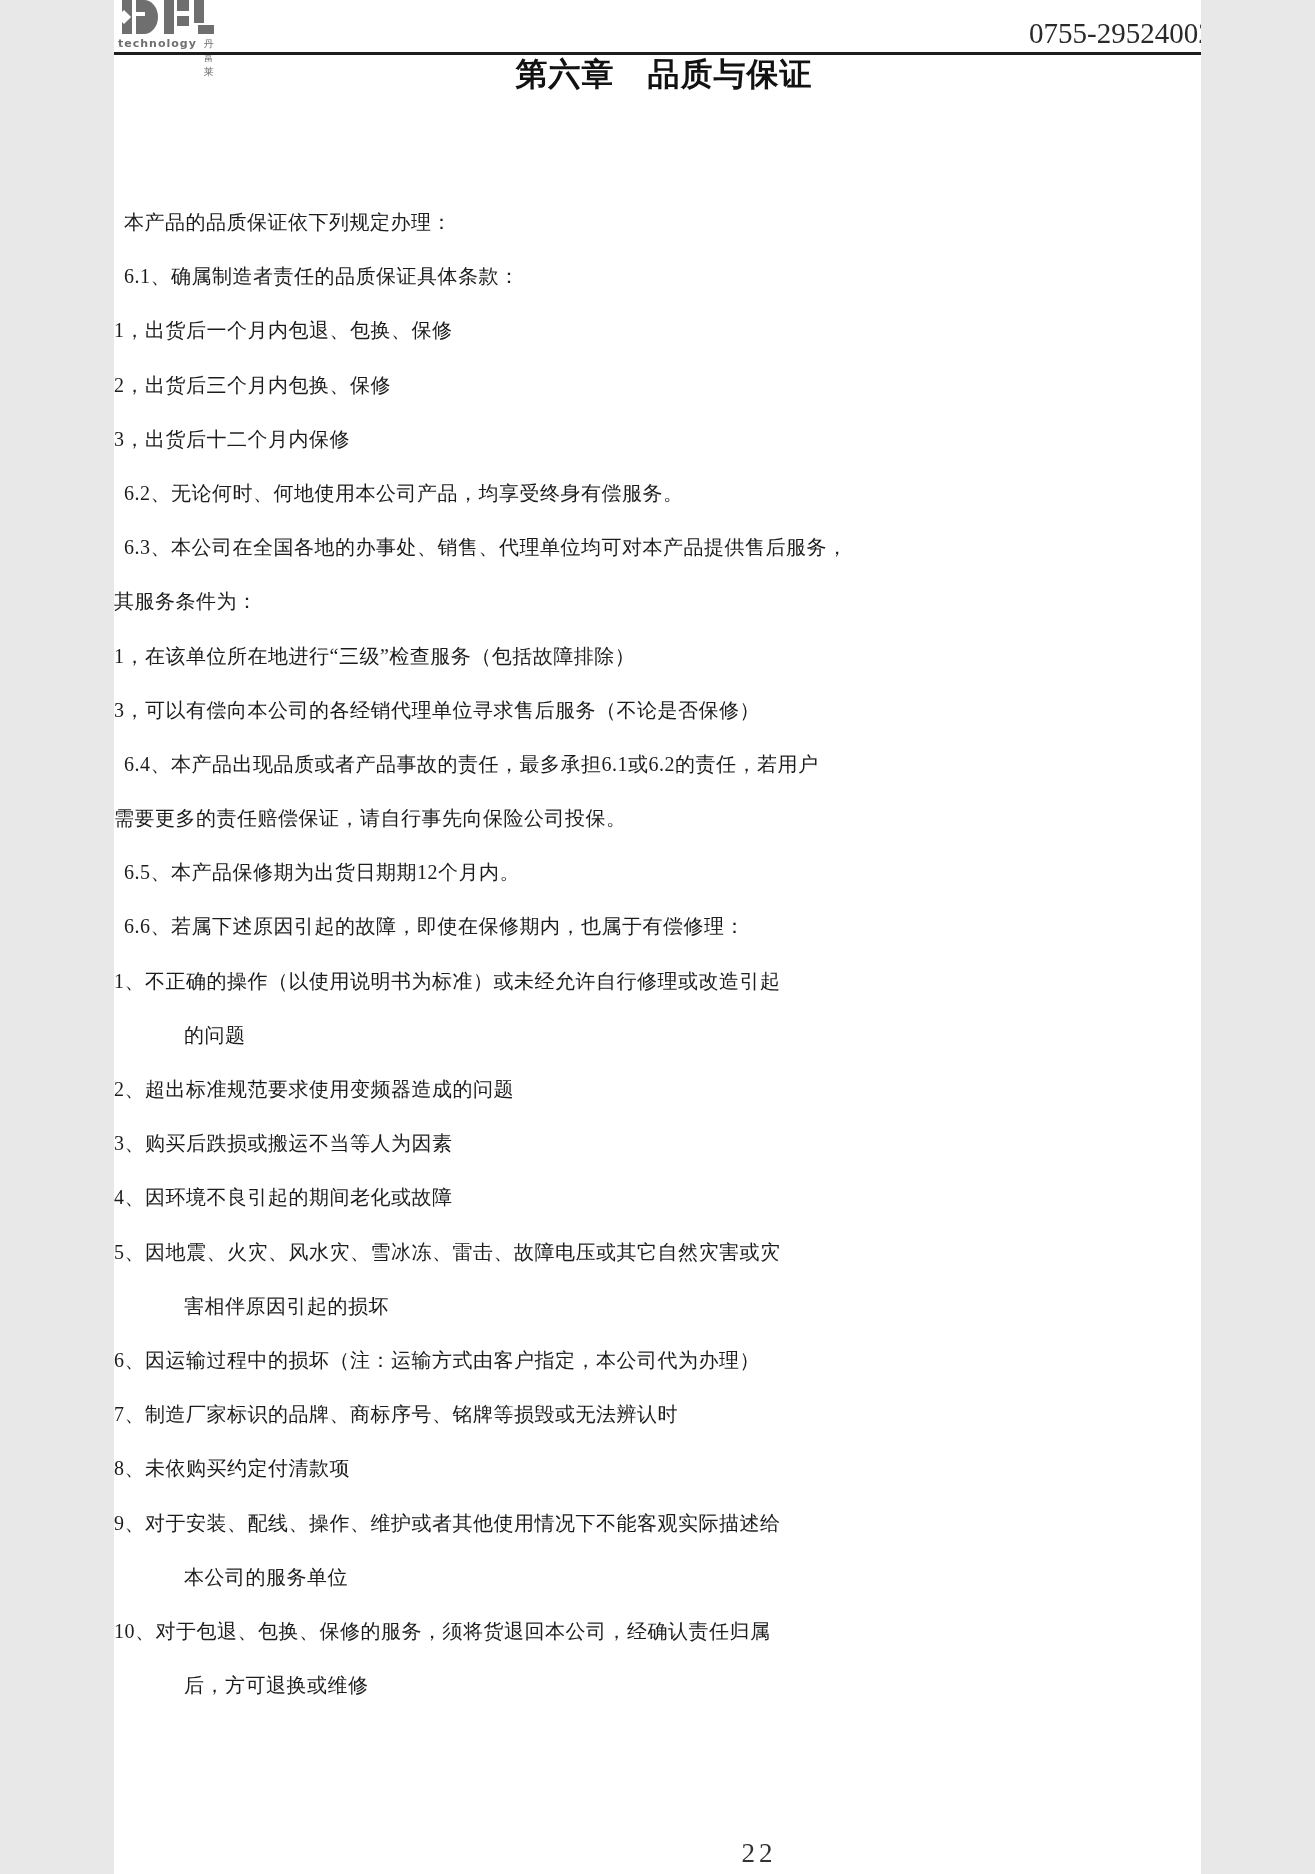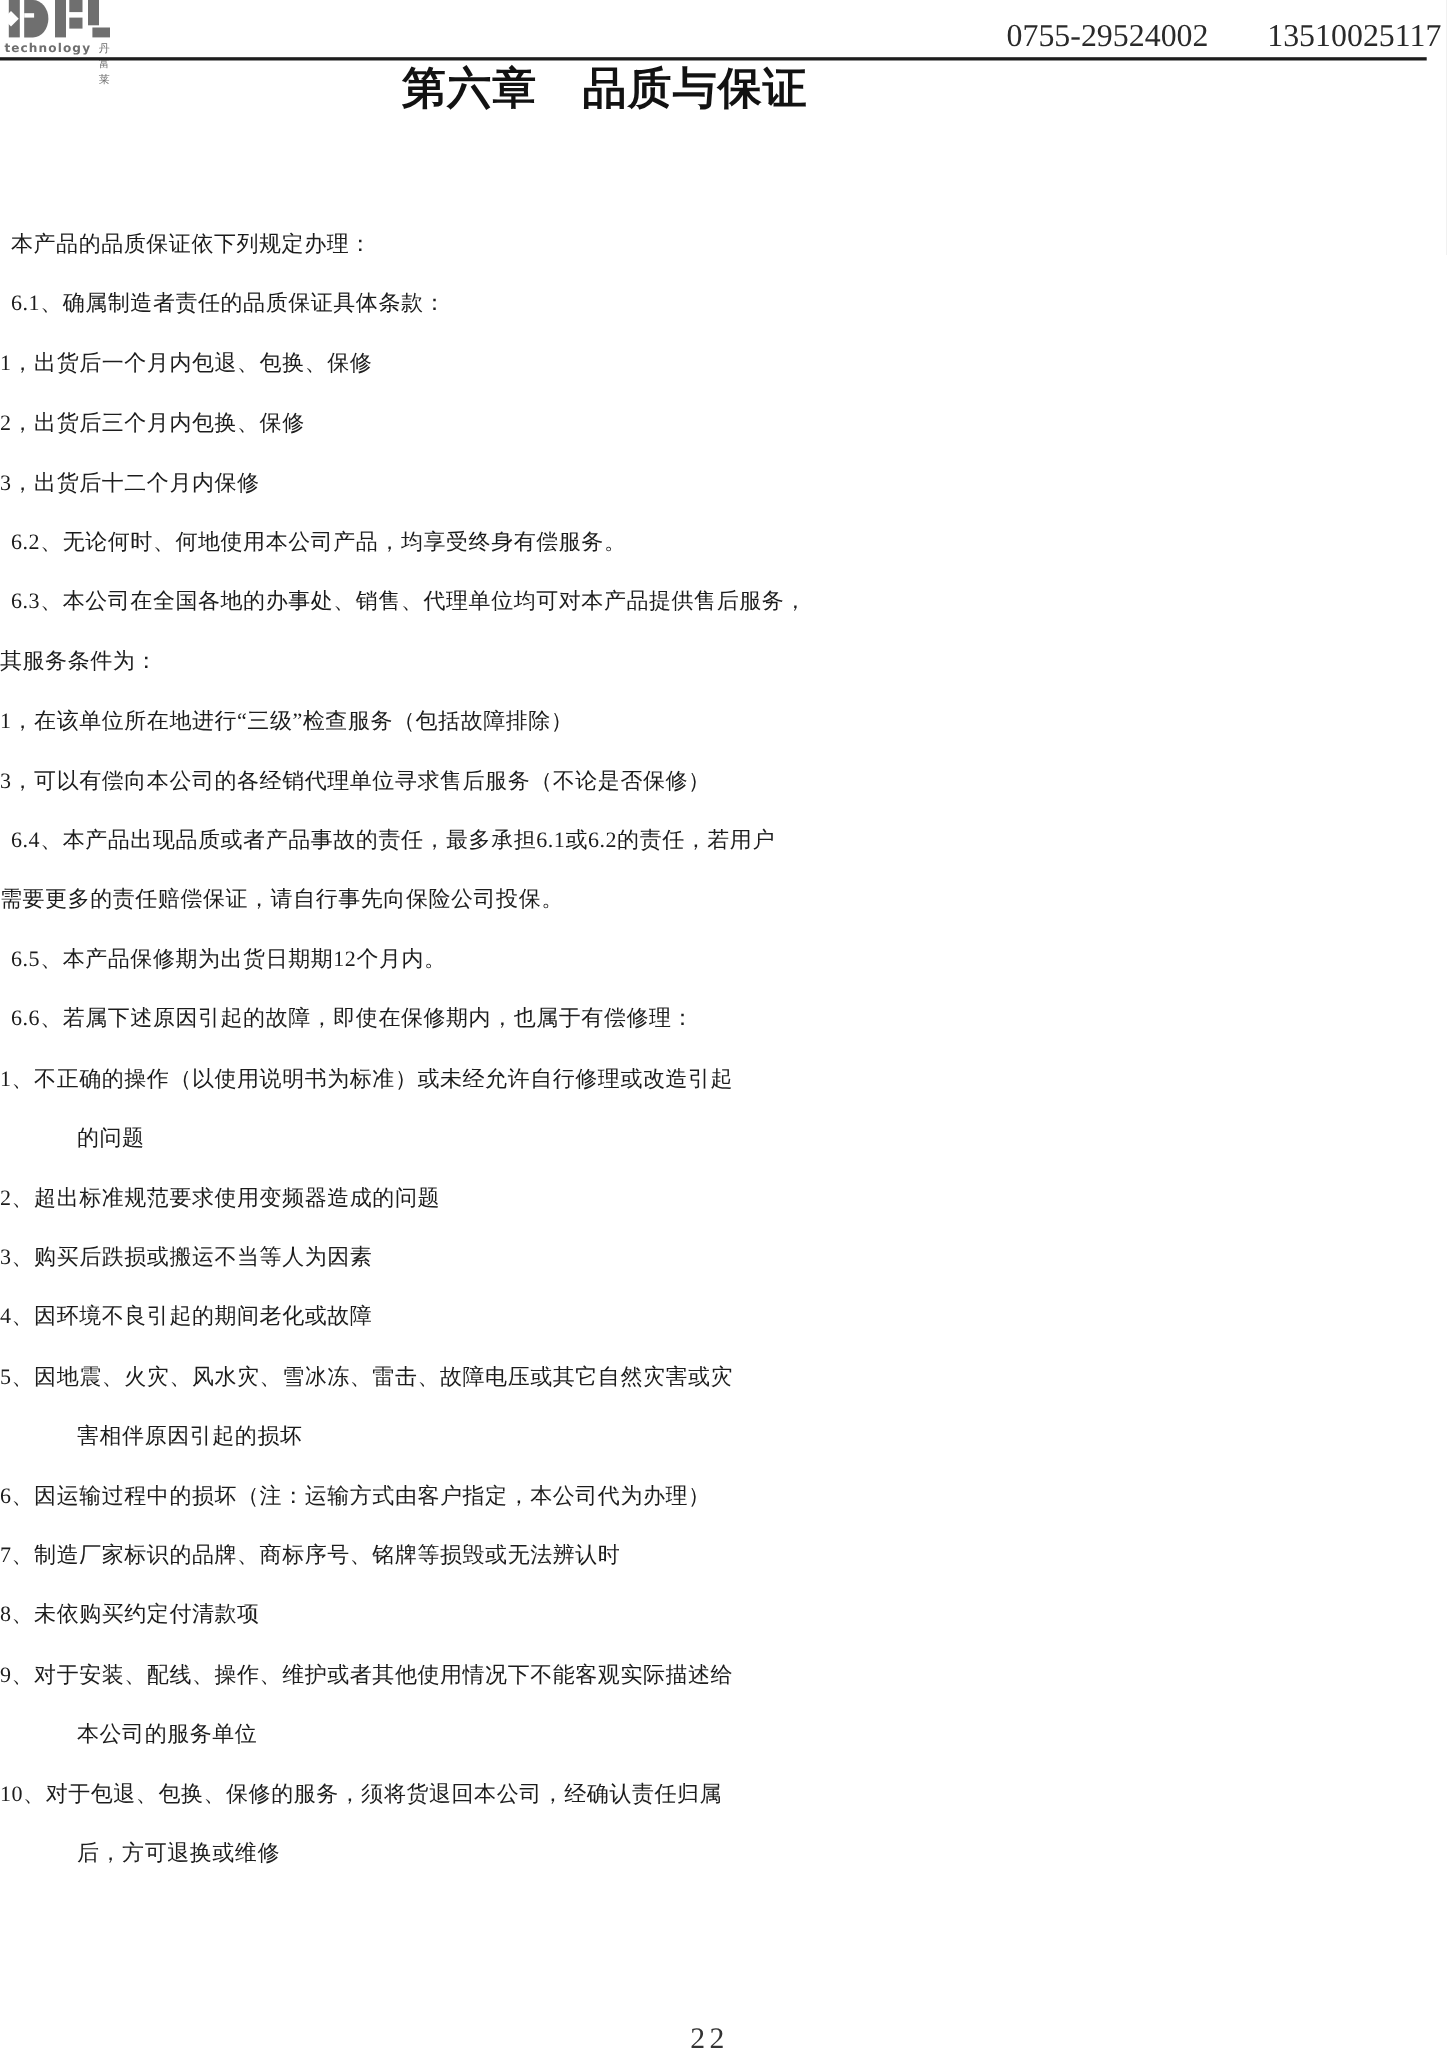--- a/index.html
+++ b/index.html
@@ -1,18 +1,18 @@
 <!DOCTYPE html>
 <html><head>
 <meta charset="utf-8">
 <style>
   html,body{margin:0;padding:0;background:#e8e8e8;}
   .page{
     position:relative;
-    width:1315px;height:1874px;
+    width:1087px;height:1874px;
     margin:0 auto;
     background:#ffffff;
     overflow:hidden;
     font-family:"Liberation Serif","DejaVu Serif",serif;
     color:#1c1c1c;
   }
   
   .logo{position:absolute;left:4px;top:0;width:110px;height:52px;}
   .logo svg{display:block;}
   .logo-sub{
@@ -24,21 +24,21 @@
   .logo-sub .tech{font-size:11px;letter-spacing:1px;font-weight:bold;}
   .logo-sub .cn{font-size:10px;letter-spacing:3px;}
   .phone{position:absolute;top:17px;font-size:29px;color:#2a2a2a;white-space:nowrap;}
   .phone.p1{left:915px;}
   .phone.p2{left:1152px;}
   .rule{position:absolute;left:0;top:52px;width:1297px;height:3px;background:#1d1d1d;}
   
   .title{
     position:absolute;top:53px;left:10px;width:1080px;
     text-align:center;
-    font-size:40px;font-weight:bold;color:#121212;
+    font-size:32px;font-weight:bold;color:#121212;
     letter-spacing:1px;
     white-space:nowrap;
   }
   
   .body{position:absolute;top:195px;left:0;width:1315px;}
   .line{
     height:54.2px;line-height:54.2px;
     white-space:nowrap;
     font-size:20px;letter-spacing:0.5px;
     color:#1c1c1c;

